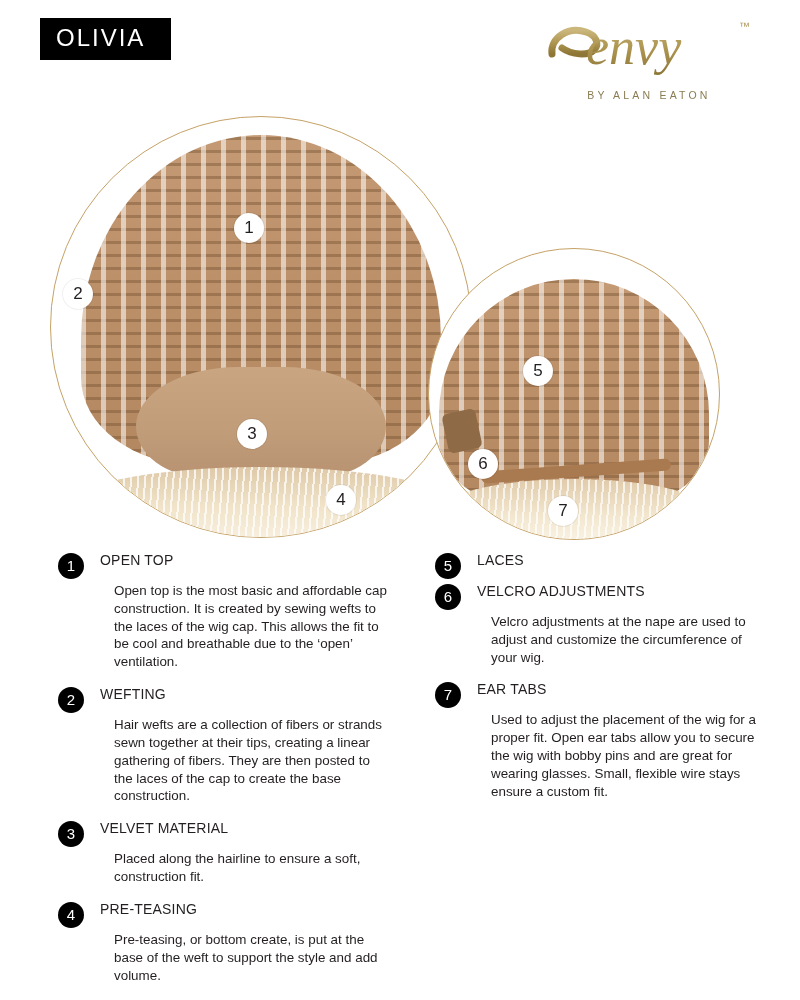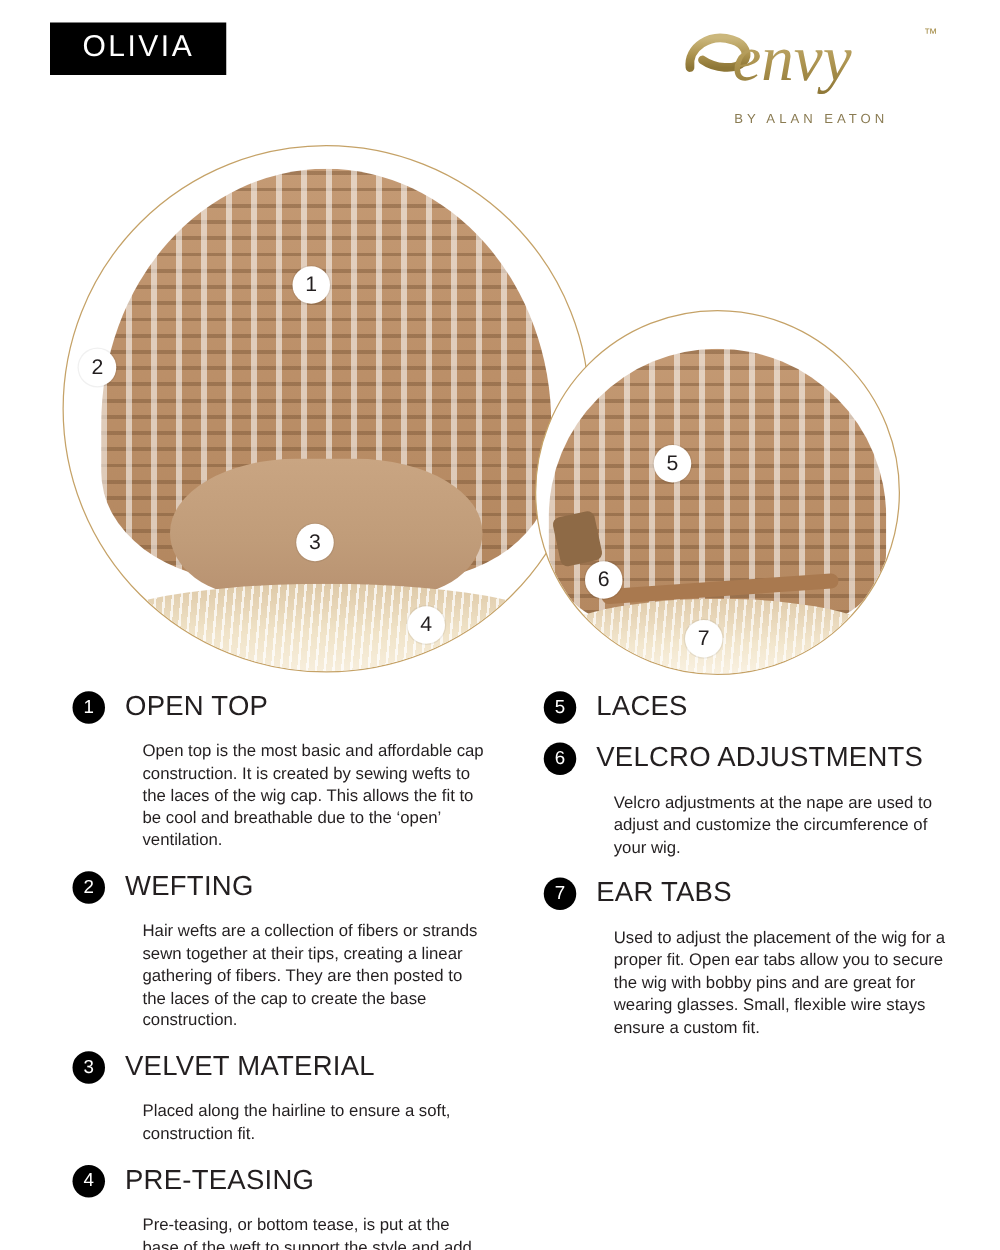--- a/index.html
+++ b/index.html
@@ -22,21 +22,21 @@
     top: 0; left: 0;
     width: 800px;
     height: 112px;
   }
   .title-badge {
     position: absolute;
     left: 40px;
     top: 18px;
     background: #000000;
     color: #ffffff;
-    padding: 7px 26px 9px 26px;
+    padding: 7px 26px 9px 16px;
     font-size: 24px;
     letter-spacing: 2px;
     font-weight: 400;
     line-height: 1.1;
   }
   .brand {
     position: absolute;
     right: 36px;
     top: 8px;
     width: 230px;
@@ -215,21 +215,21 @@
     height: 26px;
     border-radius: 50%;
     background: #000000;
     color: #ffffff;
     font-size: 15px;
     line-height: 26px;
     text-align: center;
   }
   .entry h3 {
     margin: 0 0 2px 0;
-    font-size: 22px;
+    font-size: 14px;
     font-weight: 400;
     letter-spacing: 0.2px;
     color: #231f20;
   }
   .entry p {
     margin: 14px;
     font-size: 13.4px;
     line-height: 1.33;
     color: #231f20;
   }
@@ -299,21 +299,21 @@
 
     <div class="entry">
       <div class="num">3</div>
       <h3>VELVET MATERIAL</h3>
       <p>Placed along the hairline to ensure a soft, construction fit.</p>
     </div>
 
     <div class="entry">
       <div class="num">4</div>
       <h3>PRE-TEASING</h3>
-      <p>Pre-teasing, or bottom tease, is put at the base of the weft to support the style and add volume.</p>
+      <p>Pre-teasing, or bottom create, is put at the base of the weft to support the style and add volume.</p>
     </div>
 
   </div>
 
   <div class="col col-right">
 
     <div class="entry">
       <div class="num">5</div>
       <h3>LACES</h3>
     </div>

